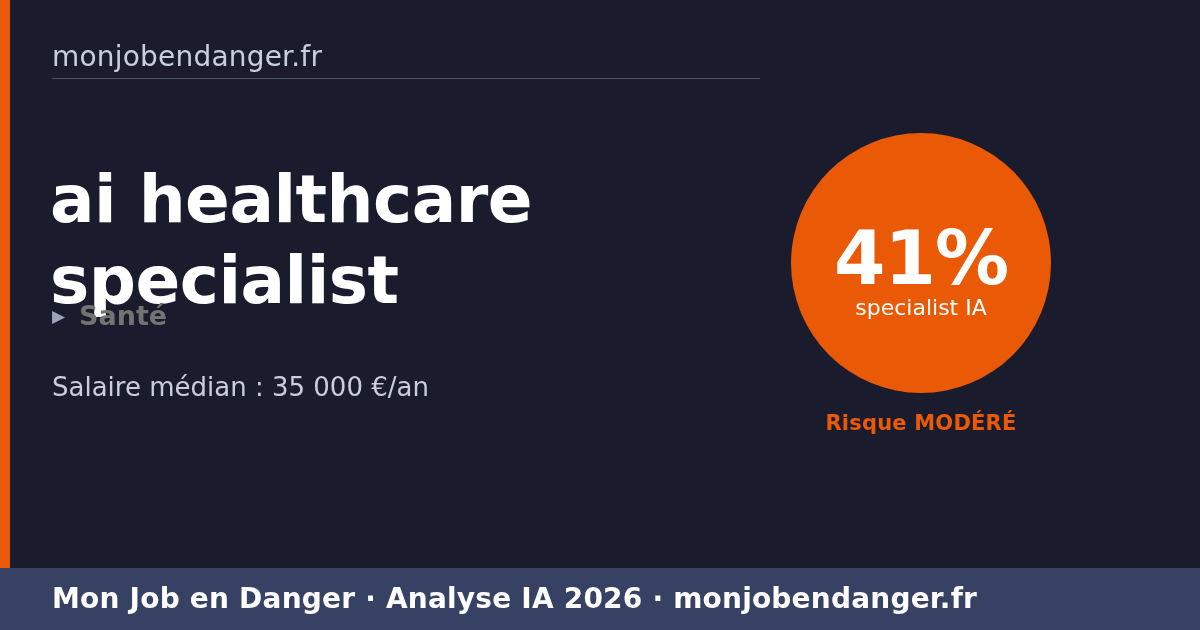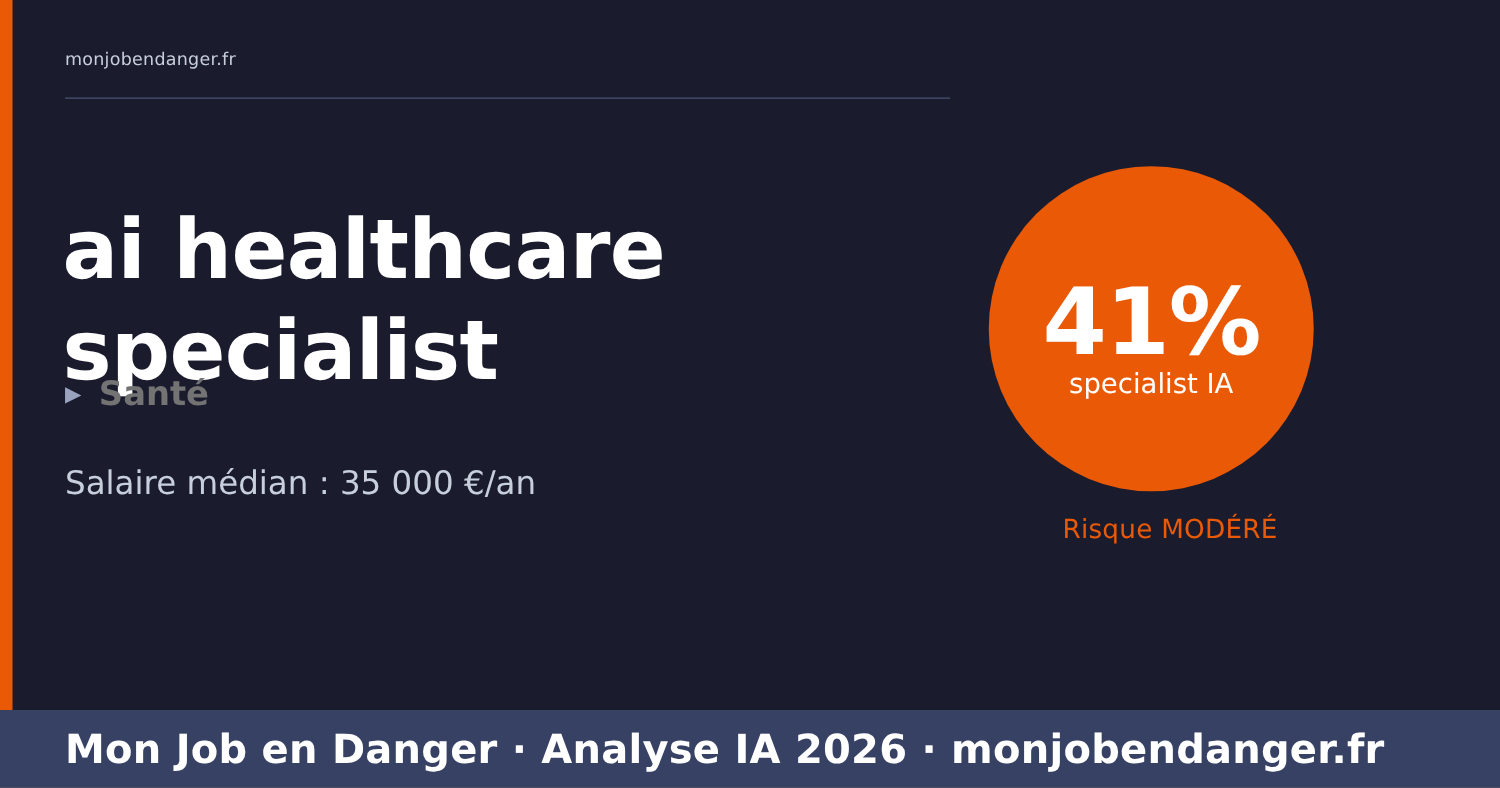--- a/index.html
+++ b/index.html
@@ -25,21 +25,21 @@
     left: 0;
     top: 0;
     width: 10px;
     height: 568px;
     background: #ea5906;
   }
   #site-name {
     position: absolute;
     left: 52px;
     top: 40px;
-    font-size: 14px;
+    font-size: 28px;
     font-weight: 400;
     color: #c8cfdc;
     letter-spacing: 0.2px;
     line-height: 1.2;
   }
   #header-divider {
     position: absolute;
     left: 52px;
     top: 78px;
     width: 708px;
@@ -114,43 +114,43 @@
   }
   #score-caption {
     font-size: 22px;
     font-weight: 400;
     color: #ffffff;
     line-height: 1;
     margin-top: 2px;
   }
   #risk-label {
     position: absolute;
-    left: 15px;
+    left: 0;
     top: 278px;
     width: 260px;
     text-align: center;
     font-size: 21px;
-    font-weight: 400;
+    font-weight: 700;
     color: #ea5906;
     letter-spacing: 0.2px;
     line-height: 1.2;
   }
   #footer-bar {
     position: absolute;
     left: 0;
     top: 568px;
     width: 1200px;
     height: 62px;
     background: #374164;
     display: flex;
     align-items: center;
   }
   #footer-text {
     margin-left: 52px;
-    font-size: 32px;
+    font-size: 28px;
     font-weight: 700;
     color: #ffffff;
     letter-spacing: 0.2px;
     line-height: 1.2;
   }
 </style>
 </head>
 <body>
 
 <div id="card">

